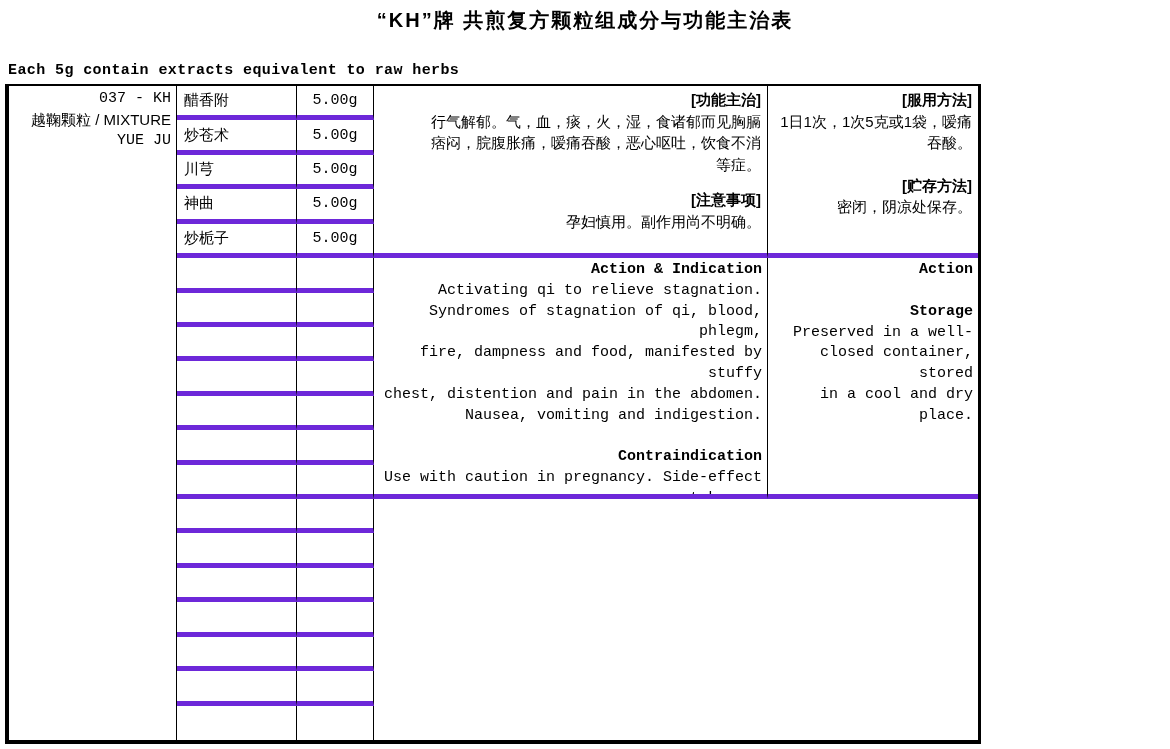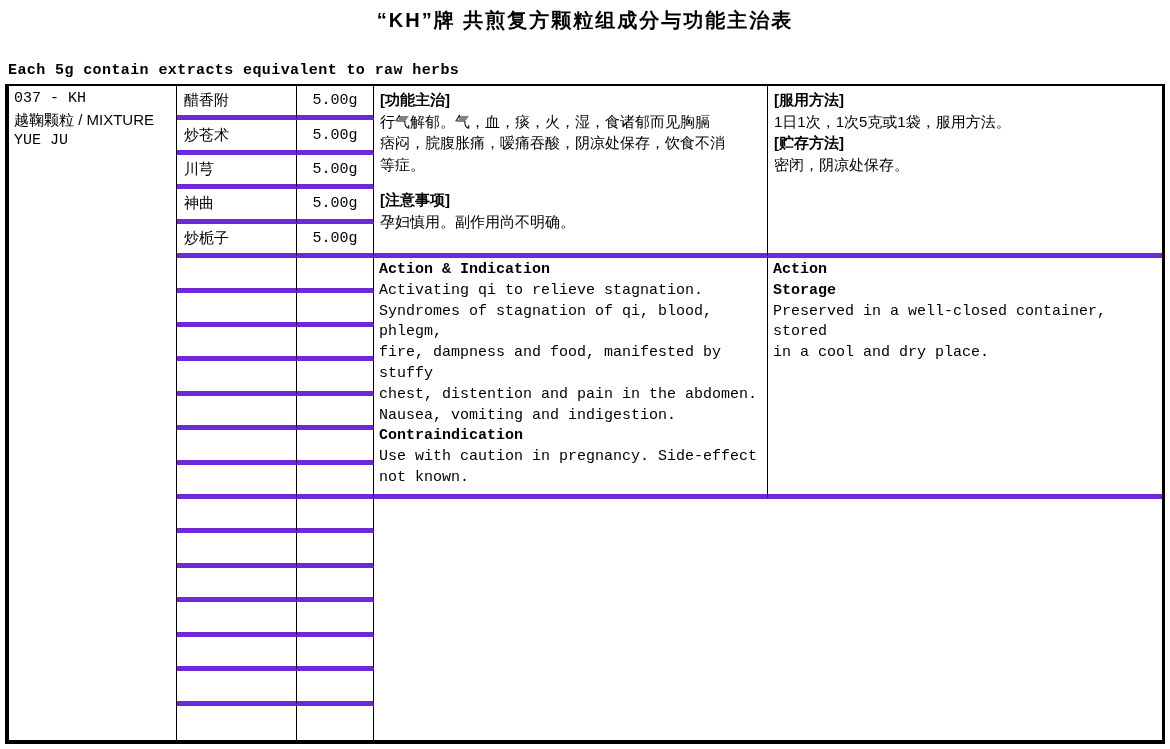--- a/index.html
+++ b/index.html
@@ -11,47 +11,47 @@
     position:absolute;top:7px;left:0;width:100%;text-align:center;
     font-size:20px;font-weight:bold;letter-spacing:2px;
     font-family:"Liberation Sans",sans-serif;
   }
   .subtitle{
     position:absolute;top:62px;left:8px;
     font-family:"Liberation Mono","DejaVu Sans Mono",monospace;
     font-weight:bold;font-size:15px;letter-spacing:0.4px;white-space:nowrap;
   }
   .grid{
-    position:absolute;top:84px;left:5px;width:1160px;height:660px;
+    position:absolute;top:84px;left:5px;width:976px;height:660px;
     display:grid;
     grid-template-columns:168px 120px 77px 394px 1fr;
     grid-template-rows:repeat(19,1fr);
     border-style:solid;border-color:#000;
     border-width:2px 3px 4px 4px;
-    box-sizing:border-box;background:#fff;
+    box-sizing:border-box;background:#fff;text-align:right;
   }
   .cell{box-sizing:border-box;overflow:hidden;}
   .br{border-right:1px solid #000;}
   .bb{border-bottom:5px solid #6d28d9;}
   .nb{border-bottom:none;}
   .info{padding:2px 5px;font-size:15px;line-height:21px;}
   .mono{font-family:"Liberation Mono","DejaVu Sans Mono",monospace;}
   .herb{display:flex;align-items:center;padding-left:7px;font-size:15px;}
   .amt{
     display:flex;align-items:center;justify-content:center;
     font-family:"Liberation Mono","DejaVu Sans Mono",monospace;font-size:15px;
   }
   .zhcell{padding:3px 6px;font-size:15px;line-height:21.5px;}
   .encell{
     padding:2px 5px;font-size:15px;line-height:20.8px;
     font-family:"Liberation Mono","DejaVu Sans Mono",monospace;
   }
   .hdr{font-weight:bold;}
   .bodytxt{white-space:pre-line;}
-  .sp{}
+  .sp{margin-top:21px;}
   .sp2{margin-top:14px;}
 </style>
 </head>
 <body>
 
 <div class="title">“KH”牌 共煎复方颗粒组成分与功能主治表</div>
 <div class="subtitle">Each 5g contain extracts equivalent to raw herbs</div>
 
 <div class="grid">
 
@@ -68,29 +68,29 @@
   <div class="cell br bb herb" style="grid-area:3/2/4/3;">川芎</div>
   <div class="cell br bb amt" style="grid-area:3/3/4/4;">5.00g</div>
   <div class="cell br bb herb" style="grid-area:4/2/5/3;">神曲</div>
   <div class="cell br bb amt" style="grid-area:4/3/5/4;">5.00g</div>
   <div class="cell br bb herb" style="grid-area:5/2/6/3;">炒栀子</div>
   <div class="cell br bb amt" style="grid-area:5/3/6/4;">5.00g</div>
 
   <div class="cell br bb zhcell" style="grid-area:1/4/6/5;">
     <div class="hdr">[功能主治]</div>
     <div class="bodytxt">行气解郁。气，血，痰，火，湿，食诸郁而见胸膈
-痞闷，脘腹胀痛，嗳痛吞酸，阴凉处保存，饮食不消
+痞闷，脘腹胀痛，嗳痛吞酸，恶心呕吐，饮食不消
 等症。</div>
     <div class="hdr sp2">[注意事项]</div>
     <div class="bodytxt">孕妇慎用。副作用尚不明确。</div>
   </div>
 
   <div class="cell bb zhcell" style="grid-area:1/5/6/6;">
     <div class="hdr">[服用方法]</div>
-    <div class="bodytxt">1日1次，1次5克或1袋，服用方法。</div>
+    <div class="bodytxt">1日1次，1次5克或1袋，嗳痛吞酸。</div>
     <div class="hdr sp">[贮存方法]</div>
     <div class="bodytxt">密闭，阴凉处保存。</div>
   </div>
 
   <div class="cell br bb encell" style="grid-area:6/4/13/5;">
     <div class="hdr">Action &amp; Indication</div>
     <div class="bodytxt">Activating qi to relieve stagnation.
 Syndromes of stagnation of qi, blood, phlegm,
 fire, dampness and food, manifested by stuffy
 chest, distention and pain in the abdomen.

